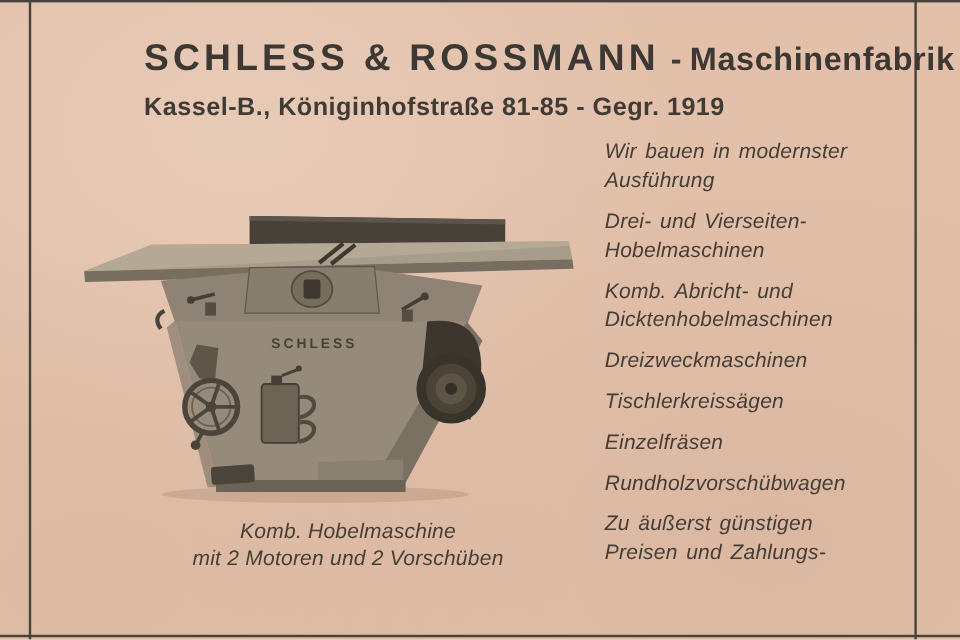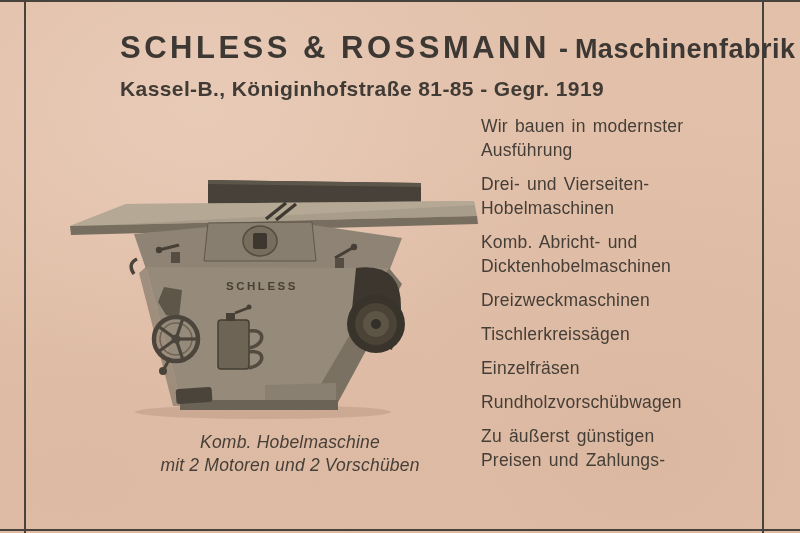--- a/index.html
+++ b/index.html
@@ -32,21 +32,21 @@
   .company-descriptor { font-size:27px; font-weight:bold; letter-spacing:0.5px; }
   .address { margin-top:7px; font-size:21px; font-weight:bold; letter-spacing:0.4px; color:#403b35; }
 
   
   .machine-figure { position:absolute; left:58px; top:172px; width:432px; height:262px; margin:0; }
   .machine-figure svg { width:100%; height:100%; display:block; }
   .caption { position:absolute; left:115px; top:431px; width:350px; text-align:center; color:#463f38;font-style:italic; }
   .caption-line { font-size:17.5px; line-height:23px; letter-spacing:0.2px; }
 
   
-  .products { position:absolute; left:481px; top:114px; width:252px; color:#453e37; }
+  .products { position:absolute; left:504px; top:114px; width:252px; color:#453e37;font-style:italic; }
   .product-item { margin-bottom:10px; }
   .product-line { font-size:17.5px; line-height:24px; letter-spacing:0.2px; word-spacing:2px; }
 
   .brand-text { font-family:"Liberation Sans", sans-serif; font-weight:bold; }
 </style>
 </head>
 <body>
 
 <div class="ad">
 

